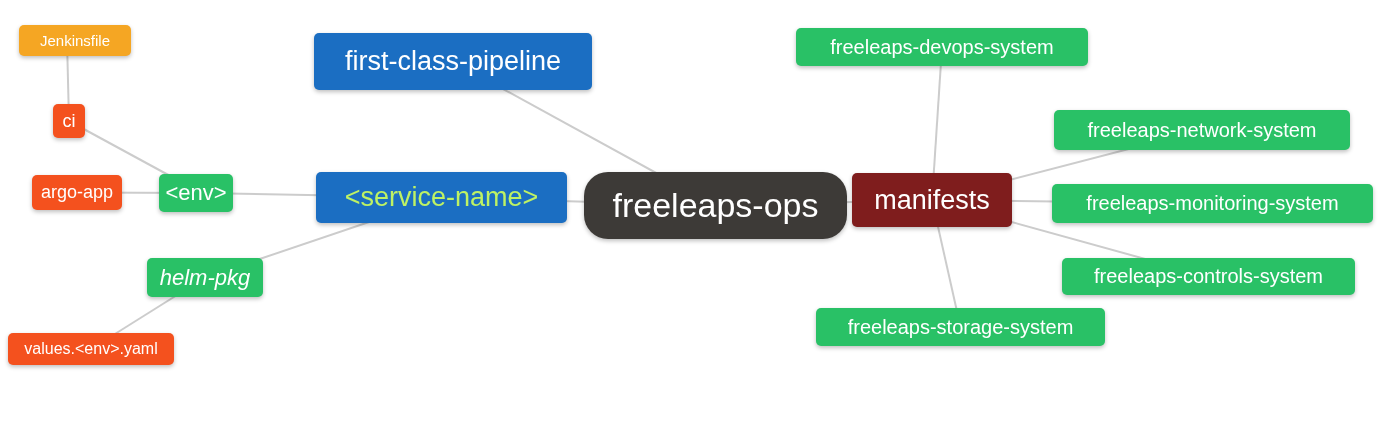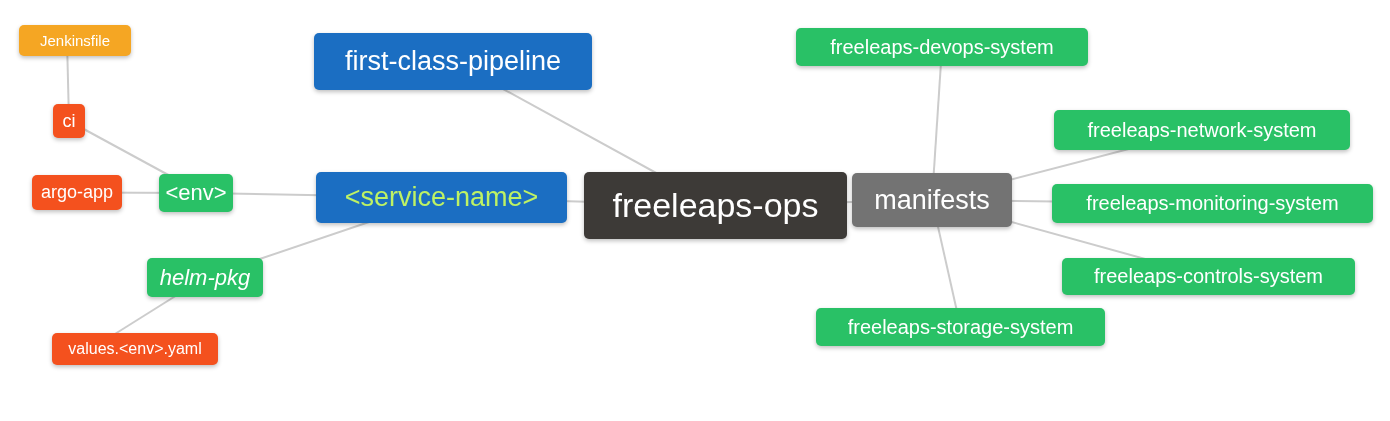--- a/index.html
+++ b/index.html
@@ -50,45 +50,45 @@
       <line x1="453" y1="61.5" x2="715.5" y2="205.5" stroke="#cccccc" stroke-width="2"></line>
       <line x1="441.5" y1="197.5" x2="715.5" y2="205.5" stroke="#cccccc" stroke-width="2"></line>
       <line x1="715.5" y1="205.5" x2="932" y2="200" stroke="#cccccc" stroke-width="2"></line>
       <line x1="932" y1="200" x2="942" y2="47" stroke="#cccccc" stroke-width="2"></line>
       <line x1="932" y1="200" x2="1202" y2="130" stroke="#cccccc" stroke-width="2"></line>
       <line x1="932" y1="200" x2="1212.5" y2="203.5" stroke="#cccccc" stroke-width="2"></line>
       <line x1="932" y1="200" x2="1208.5" y2="276.5" stroke="#cccccc" stroke-width="2"></line>
       <line x1="932" y1="200" x2="960.5" y2="327" stroke="#cccccc" stroke-width="2"></line>
     </svg>
 
-<div class="node" style="left: 584px; top: 172px; width: 263px; height: 67px; background: rgb(61, 58, 55); font-size: 34px; color: rgb(255, 255, 255);">
+<div class="node" style="left: 584px; top: 172px; width: 263px; height: 67px; background: rgb(61, 58, 55); font-size: 34px; color: rgb(255, 255, 255); border-radius: 24px;">
       <span>freeleaps-ops</span>
     </div>
     <div class="node" style="left: 314px; top: 33px; width: 278px; height: 57px; background: rgb(27, 110, 194); font-size: 27px; color: rgb(255, 255, 255);">
       <span>first-class-pipeline</span>
     </div>
     <div class="node" style="left: 316px; top: 172px; width: 251px; height: 51px; background: rgb(27, 110, 194); font-size: 27px; color: #bef264;">
       <span>&lt;service-name&gt;</span>
     </div>
-    <div class="node" style="left: 852px; top: 173px; width: 160px; height: 54px; background: #737373; font-size: 27px; color: rgb(255, 255, 255);">
+    <div class="node" style="left: 852px; top: 173px; width: 160px; height: 54px; background: #7f1d1d; font-size: 27px; color: rgb(255, 255, 255);">
       <span>manifests</span>
     </div>
     <div class="node" style="left: 159px; top: 174px; width: 74px; height: 38px; background: rgb(41, 193, 102); font-size: 22px; color: rgb(255, 255, 255); text-align: right;">
       <span>&lt;env&gt;</span>
     </div>
     <div class="node" style="left: 147px; top: 258px; width: 116px; height: 39px; background: rgb(41, 193, 102); font-size: 22px; color: rgb(255, 255, 255); font-style: italic;">
       <span>helm-pkg</span>
     </div>
     <div class="node" style="left: 53px; top: 104px; width: 32px; height: 34px; background: rgb(244, 81, 30); font-size: 18px; color: rgb(255, 255, 255);">
       <span>ci</span>
     </div>
     <div class="node" style="left: 32px; top: 175px; width: 90px; height: 35px; background: rgb(244, 81, 30); font-size: 18px; color: rgb(255, 255, 255);">
       <span>argo-app</span>
     </div>
-    <div class="node" style="left: 8px; top: 333px; width: 166px; height: 32px; background: rgb(244, 81, 30); font-size: 16px; color: rgb(255, 255, 255); margin-left: 44px;">
+    <div class="node" style="left: 8px; top: 333px; width: 166px; height: 32px; background: rgb(244, 81, 30); font-size: 16px; color: rgb(255, 255, 255);">
       <span>values.&lt;env&gt;.yaml</span>
     </div>
     <div class="node" style="left: 19px; top: 25px; width: 112px; height: 31px; background: rgb(245, 166, 35); font-size: 15px; color: rgb(255, 255, 255);">
       <span>Jenkinsfile</span>
     </div>
     <div class="node" style="left: 796px; top: 28px; width: 292px; height: 38px; background: rgb(41, 193, 102); font-size: 20px; color: rgb(255, 255, 255);">
       <span>freeleaps-devops-system</span>
     </div>
     <div class="node" style="left: 1054px; top: 110px; width: 296px; height: 40px; background: rgb(41, 193, 102); font-size: 20px; color: rgb(255, 255, 255);">
       <span>freeleaps-network-system</span>

